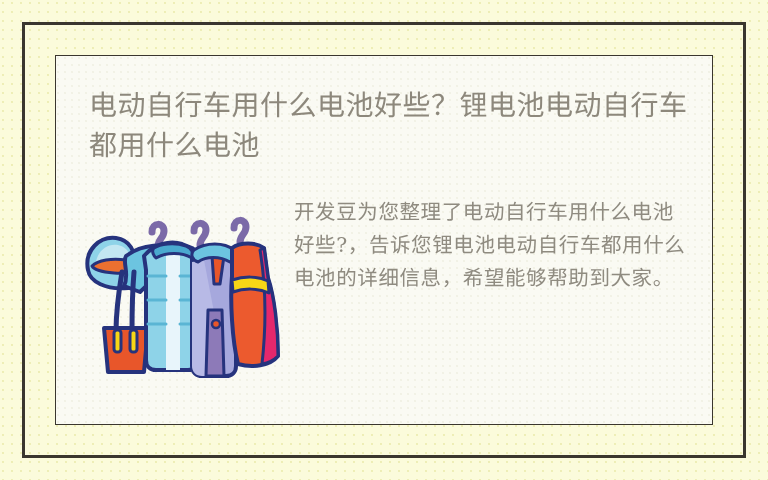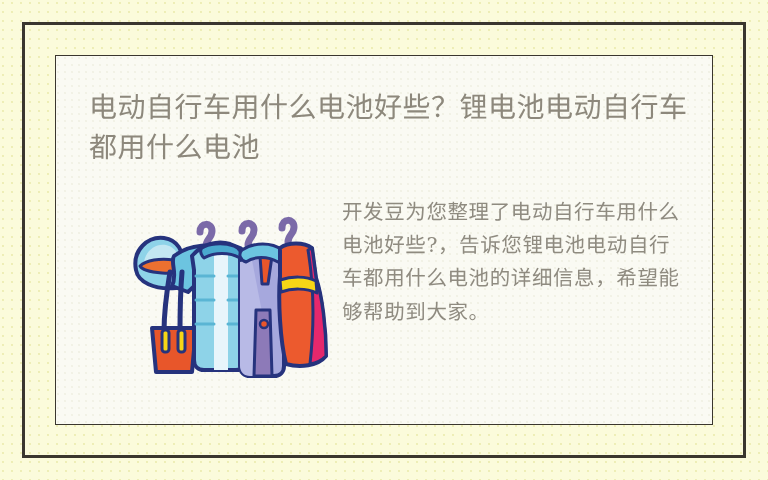--- a/index.html
+++ b/index.html
@@ -53,38 +53,37 @@
     overflow: hidden;
   }
 
   
   #article-title {
     position: absolute;
     left: 33px;
     top: 32px;
     width: 600px;
     margin: 0;
-    font-family: Liberation Sans, sans-serif;
+    font-family: Liberation Mono, monospace;
     font-size: 28px;
     font-weight: 500;
     line-height: 1.42;
     letter-spacing: 0.5px;
     color: #8d887c;
     white-space: pre-wrap;
   }
 
   
   #content-row {
     position: absolute;
     left: 0;
     top: 140px;
     right: 0;
     display: flex;
     align-items: flex-start;
-    padding-left: 48px;
   }
 
   #illustration {
     flex: 0 0 auto;
     width: 220px;
     height: 190px;
     margin-left: 18px;
     margin-top: 4px;
   }
 

